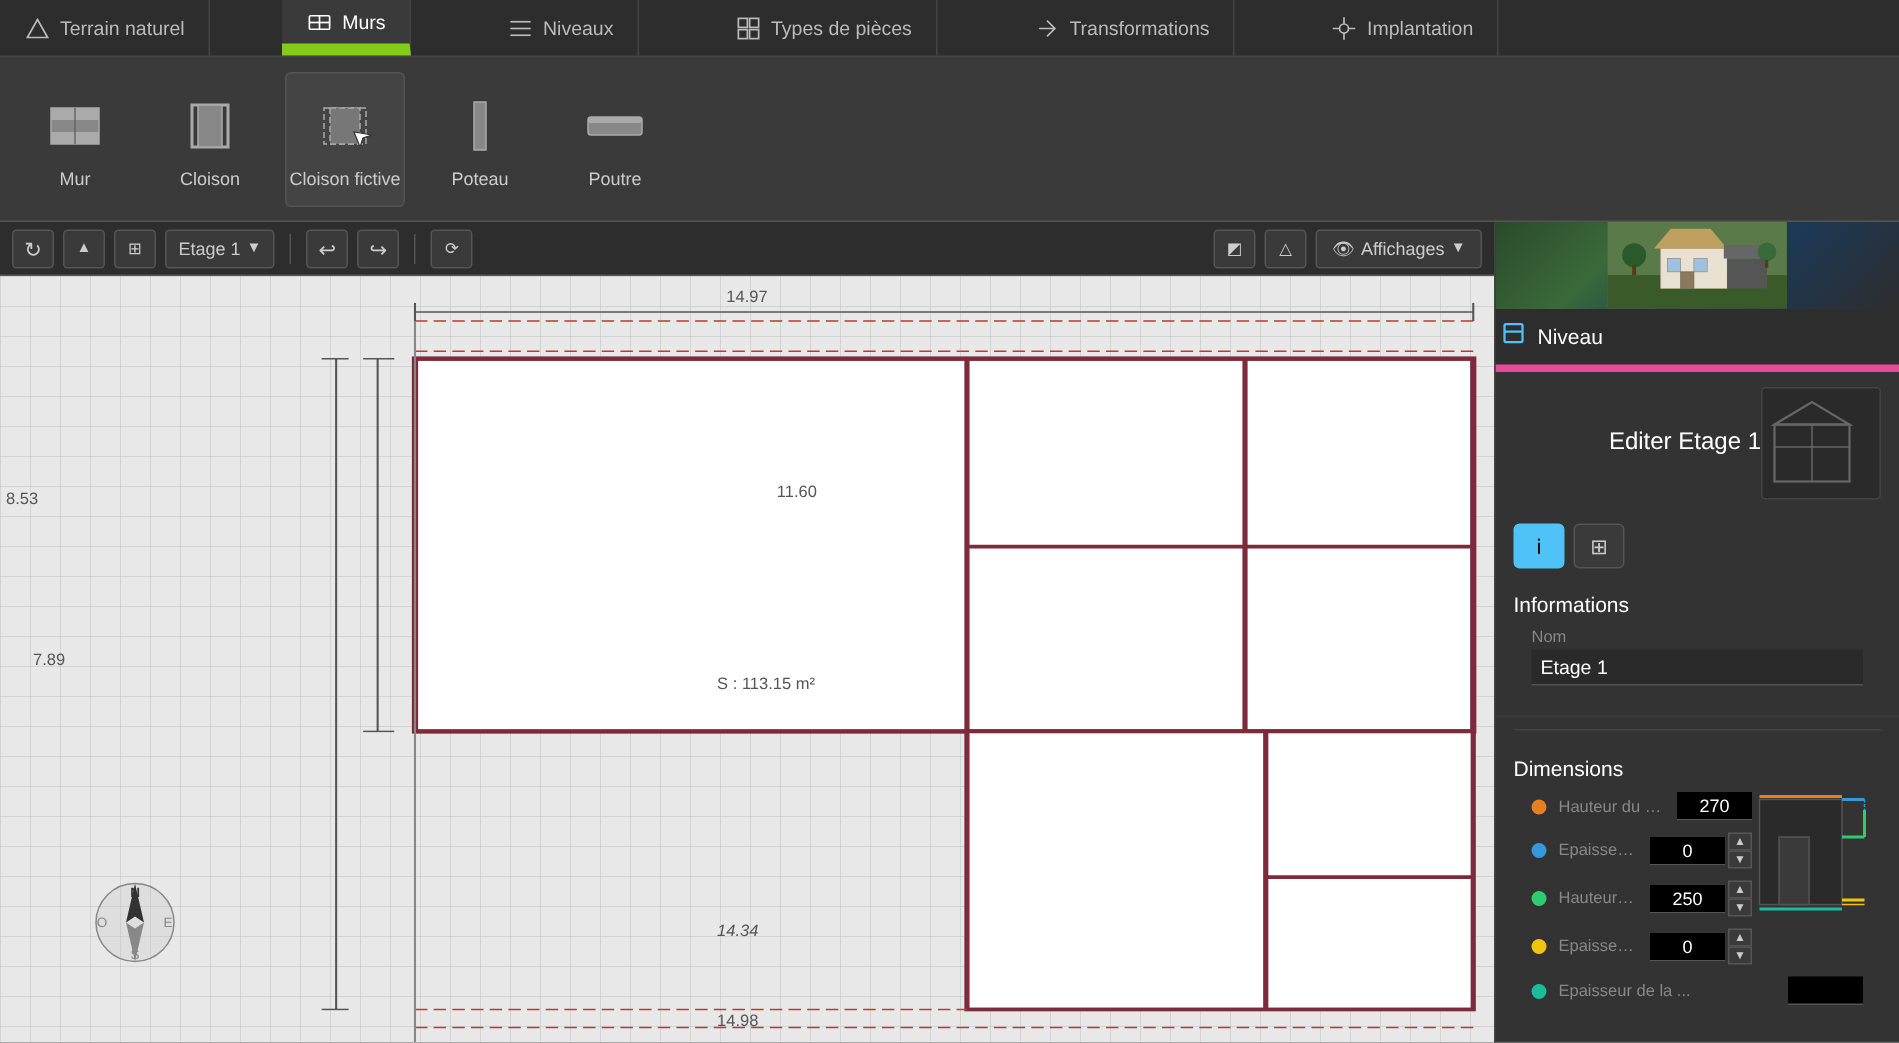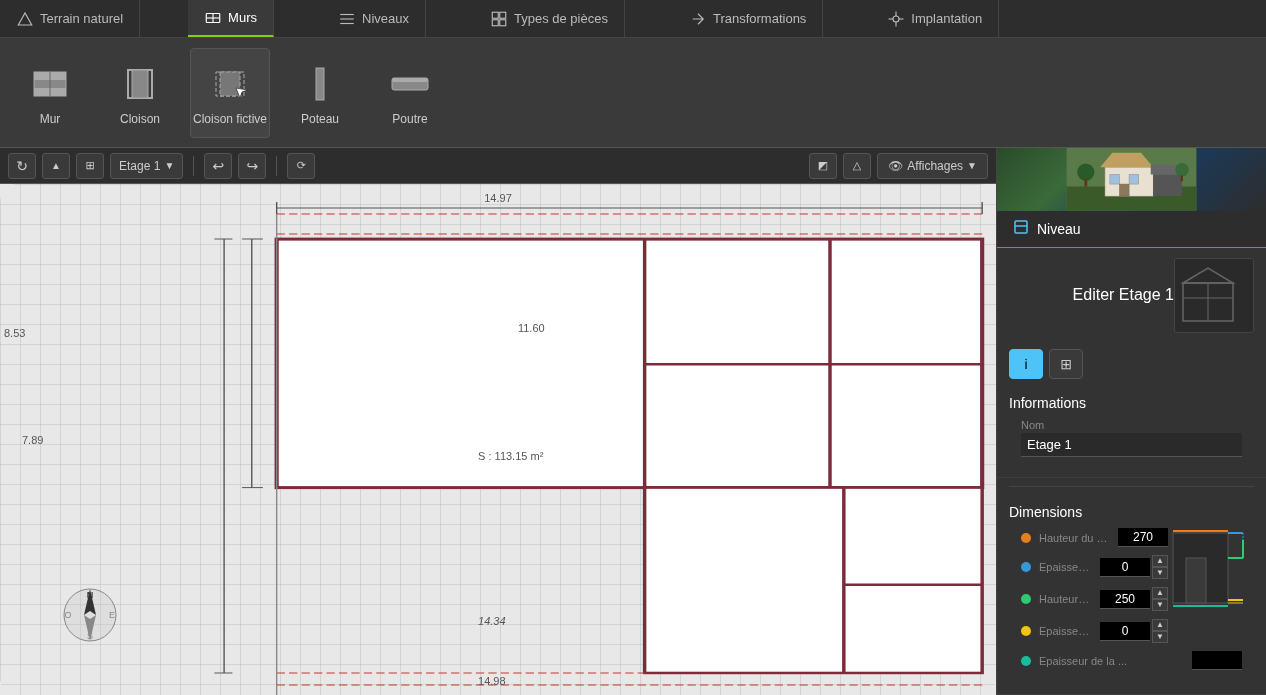--- a/index.html
+++ b/index.html
@@ -11,21 +11,21 @@
       border-bottom: 1px solid #444;
       gap: 48px;
     }
     .nav-item {
       display: flex; align-items: center; gap: 6px; padding: 0 16px;
       color: #bbb; font-size: 13px; cursor: pointer; border-right: 1px solid #444;
       position: relative;
     }
     .nav-item.active {
       color: #fff; background: #3a3a3a;
-      border-bottom: 2px solid #84cc16;
+      border-bottom: 8px solid #84cc16;
     }
     .nav-item svg { width: 18px; height: 18px; }
 
     
     .toolbar {
       display: flex; align-items: center; background: #3a3a3a;
       height: 110px; padding: 8px 10px; gap: 10px;
       border-bottom: 1px solid #555;
     }
     .tool-btn {
@@ -62,21 +62,21 @@
     .canvas-sep { width: 1px; height: 20px; background: #555; margin: 0 4px; }
     .affichages-btn {
       display: flex; align-items: center; gap: 4px; background: #3a3a3a;
       border: 1px solid #555; border-radius: 3px; padding: 2px 10px;
       font-size: 12px; color: #ccc; cursor: pointer; height: 26px;
     }
 
     
     .floor-canvas {
       position: relative; width: 100%; height: calc(100% - 36px);
-      background: #e8e8e8; overflow: hidden; border-radius: 18px;
+      background: #e8e8e8; overflow: hidden;
     }
     .grid-bg {
       position: absolute; top: 0; left: 0; width: 100%; height: 100%;
       background-image:
         linear-gradient(rgba(180,180,180,0.4) 1px, transparent 1px),
         linear-gradient(90deg, rgba(180,180,180,0.4) 1px, transparent 1px);
       background-size: 20px 20px;
     }
     
     .floor-svg {
@@ -99,22 +99,22 @@
     }
     .preview-3d {
       width: 100%; height: 130px; background: #1a1a1a; position: relative; overflow: hidden;
     }
     .preview-3d-placeholder {
       width: 100%; height: 100%;
       background: linear-gradient(135deg, #2a4a2a 0%, #3a6a3a 30%, #1a3a5a 60%, #2d2d2d 100%);
     }
     
     .panel-header {
-      display: flex; align-items: center; padding: 8px 16px; gap: 8px;
-      background: #2d2d2d; border-bottom: 1px solid #ec4899;
+      display: flex; align-items: center; padding: 8px 4px; gap: 8px;
+      background: #2d2d2d; border-bottom: 5px solid #ec4899;
     }
     .panel-title { font-size: 14px; color: #fff; font-weight: 500; }
     .panel-icon { color: #4fc3f7; }
     .panel-section { padding: 10px 12px; border-bottom: 1px solid #3d3d3d; }
     .panel-section-title { font-size: 14px; color: #fff; margin-bottom: 8px; }
     .edit-level-header {
       display: flex; align-items: center; justify-content: flex-end;
       padding: 10px 12px;
     }
     .edit-level-title { font-size: 16px; color: #fff; font-weight: 500; }

